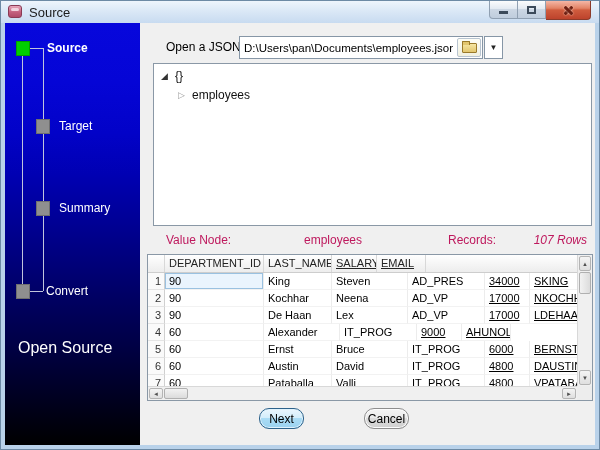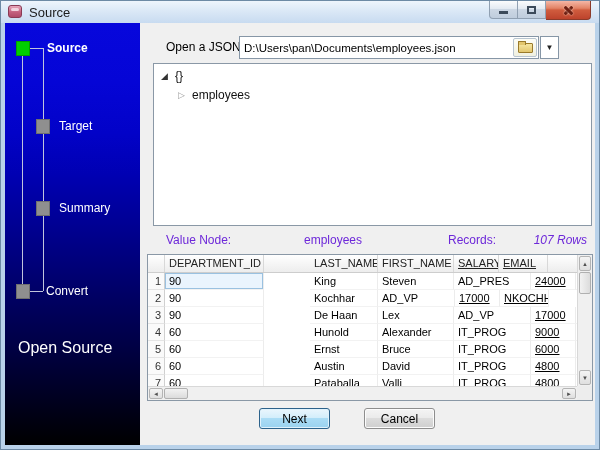--- a/index.html
+++ b/index.html
@@ -60,21 +60,21 @@
   .s-line { position: absolute; background: #c0c4dc; }
   .step-square { position: absolute; width: 14px; height: 15px; }
   .sq-active { background: #00cf00; border: 1px solid #00a000; }
   .sq-idle { background: #8f8f8f; border: 1px solid #6f6f6f; }
   .step-label { position: absolute; color: #ffffff; font-size: 12px; line-height: 15px; cursor: default; }
   .step-label.bold { font-weight: bold; }
   .sidebar-footer { position: absolute; left: 13px; top: 316px; color: #ffffff; font-size: 16px; }
   
   .main { position: absolute; left: 135px; top: 0; right: 0; bottom: 0; background: #f0f0f0; }
   .file-label { position: absolute; left: 26px; top: 17px; font-size: 12px; color: #000; }
-  .combo { position: absolute; left: 99px; top: 13px; width: 320px; height: 23px; display: flex; }
+  .combo { position: absolute; left: 99px; top: 13px; width: 264px; height: 23px; display: flex; }
   .path-box {
     flex: 1; border: 1px solid #8696a6; background: #fff; display: flex; align-items: center; overflow: hidden;
   }
   .path-input {
     flex: 1; border: none; outline: none; font-family: "Liberation Sans", sans-serif;
     font-size: 11.5px; padding: 0 4px; color: #000; background: transparent; min-width: 0;
   }
   .folder-btn {
     width: 24px; height: 19px; margin-right: 1px; border: 1px solid #b8c4d0; border-radius: 2px;
     background: linear-gradient(180deg, #fdfdf6 0%, #f0f0e0 100%);
@@ -96,60 +96,60 @@
     background: #fff; border: 1px solid #8a98a6; overflow: hidden;
   }
   .tree-row { display: flex; align-items: center; height: 19px; font-size: 12px; color: #111; cursor: default; }
   .tree-row.root { padding-left: 7px; margin-top: 2px; }
   .tree-row.child { padding-left: 24px; }
   .tw { width: 12px; font-size: 9px; flex: none; }
   .tw.exp { color: #333; }
   .tw.col { color: #9a9a9a; }
   .tree-label { padding-left: 2px; }
   
-  .status-item { position: absolute; top: 210px; font-size: 12px; color: #6d28d9; }
+  .status-item { position: absolute; top: 210px; font-size: 12px; color: #be185d; }
   
   .table {
     position: absolute; left: 7px; top: 231px; width: 446px; height: 147px;
     background: #fff; border: 1px solid #8a98a6;
   }
   .grid { position: absolute; left: 0; top: 0; right: 15px; bottom: 14px; overflow: hidden; }
   .thead { display: flex; height: 18px;
     background: linear-gradient(180deg, #ffffff 0%, #f4f4f4 60%, #ededed 100%);
     border-bottom: 1px solid #cdcdcd; }
   .hcell { font-size: 11px; color: #222; padding: 2px 0 4px 4px; border-right: 1px solid #d8d8d8;
     white-space: nowrap; overflow: hidden; cursor: default; flex: none; }
   .trow { display: flex; height: 17px; }
   .cell { font-size: 11px; color: #000; padding: 2px 0 0 4px; border-right: 1px solid #ececec;
     border-bottom: 1px solid #f2f2f2; white-space: nowrap; overflow: hidden; flex: none; }
   .rownum { background: #fafafa; border-right: 1px solid #d0d0d0; border-bottom: 1px solid #e4e4e4;
     text-align: right; padding-right: 3px; padding-left: 0; color: #333; }
   .cell.focused { background: #eaf4fd; box-shadow: inset 0 0 0 1px #9ac1e0; }
-  .w-num { width: 17px; } .w-c0 { width: 99px; } .w-c1 { width: 68px; margin-left: 46px; } .w-c2 { width: 76px; }
+  .w-num { width: 17px; } .w-c0 { width: 99px; } .w-c1 { width: 68px; } .w-c2 { width: 76px; }
   .w-c3 { width: 77px; } .w-c4 { width: 45px; text-decoration: underline; } .w-c5 { width: 49px; text-decoration: underline; }
   .vscroll { position: absolute; right: 0; top: 0; width: 15px; bottom: 14px;
     background: #f0f0f0; border-left: 1px solid #d8d8d8; }
   .hscroll { position: absolute; left: 0; right: 15px; bottom: 0; height: 14px;
     background: #f0f0f0; border-top: 1px solid #d8d8d8; }
   .sc-btn { position: absolute; display: flex; align-items: center; justify-content: center;
     font-size: 6px; color: #505050; background: linear-gradient(180deg, #f4f4f4 0%, #dfdfdf 100%);
     border: 1px solid #b4b4b4; border-radius: 2px; cursor: pointer; }
   .v-up { left: 1px; right: 1px; top: 1px; height: 15px; }
   .v-thumb { left: 1px; right: 1px; top: 17px; height: 22px;
     background: linear-gradient(90deg, #f2f2f2, #dcdcdc); border: 1px solid #b0b0b0; border-radius: 2px;
     position: absolute; cursor: pointer; }
   .v-down { left: 1px; right: 1px; bottom: 1px; height: 15px; }
   .h-left { top: 1px; bottom: 1px; left: 1px; width: 14px; }
   .h-thumb { top: 1px; bottom: 1px; left: 16px; width: 24px;
     background: linear-gradient(180deg, #f2f2f2, #dcdcdc); border: 1px solid #b0b0b0; border-radius: 2px;
     position: absolute; cursor: pointer; }
   .h-right { top: 1px; bottom: 1px; right: 1px; width: 14px; }
   .scroll-corner { position: absolute; right: 0; bottom: 0; width: 15px; height: 14px; background: #ededed; }
   
-  .dlg-btn { position: absolute; top: 385px; width: 71px; height: 21px; border-radius: 3px;
+  .dlg-btn { position: absolute; top: 385px; width: 45px; height: 21px; border-radius: 10px;
     font-family: "Liberation Sans", sans-serif; font-size: 12px; color: #000;
     display: flex; align-items: center; justify-content: center; cursor: pointer; }
   .btn-next { left: 119px; border: 1px solid #2c628b;
     background: linear-gradient(180deg, #eaf6fd 0%, #d4eefb 45%, #aadcf5 50%, #9ad2f0 100%);
     box-shadow: inset 0 0 0 1px #e0f2fc; }
   .btn-cancel { left: 224px; border: 1px solid #8e8e8e;
     background: linear-gradient(180deg, #f4f4f4 0%, #ebebeb 45%, #dcdcdc 50%, #cfcfcf 100%);
     box-shadow: inset 0 0 0 1px #fcfcfc; }
 </style>
 </head>
@@ -231,55 +231,54 @@
       <div class="status-item" style="left:164px;">employees</div>
       <div class="status-item" style="left:308px;">Records:</div>
       <div class="status-item" style="right:8px;font-style:italic;">107 Rows</div>
 
       <div class="table">
         <div class="grid">
           <div class="thead">
             <div class="hcell w-num"></div>
           <div class="hcell w-c0">DEPARTMENT_ID</div>
               <div class="hcell w-c1">LAST_NAME</div>
-              <div class="hcell w-c2">FIRST_NAME</div>
               <div class="hcell w-c4">SALARY</div>
               <div class="hcell w-c5">EMAIL</div>
             </div>
           <div>
               <div class="trow">
                 <div class="cell rownum w-num">1</div>
                 <div class="cell w-c0 focused">90</div>
                 <div class="cell w-c1">King</div>
                 <div class="cell w-c2">Steven</div>
                 <div class="cell w-c3">AD_PRES</div>
-                <div class="cell w-c4">24000</div>
+                <div class="cell w-c4">34000</div>
                 <div class="cell w-c5">SKING</div>
               </div>
               <div class="trow">
                 <div class="cell rownum w-num">2</div>
                 <div class="cell w-c0">90</div>
                 <div class="cell w-c1">Kochhar</div>
+                <div class="cell w-c2">Neena</div>
                 <div class="cell w-c3">AD_VP</div>
                 <div class="cell w-c4">17000</div>
                 <div class="cell w-c5">NKOCHHA</div>
               </div>
               <div class="trow">
                 <div class="cell rownum w-num">3</div>
                 <div class="cell w-c0">90</div>
                 <div class="cell w-c1">De Haan</div>
                 <div class="cell w-c2">Lex</div>
                 <div class="cell w-c3">AD_VP</div>
                 <div class="cell w-c4">17000</div>
                 <div class="cell w-c5">LDEHAAN</div>
               </div>
               <div class="trow">
                 <div class="cell rownum w-num">4</div>
                 <div class="cell w-c0">60</div>
-                <div class="cell w-c1">Hunold</div>
                 <div class="cell w-c2">Alexander</div>
                 <div class="cell w-c3">IT_PROG</div>
                 <div class="cell w-c4">9000</div>
                 <div class="cell w-c5">AHUNOLD</div>
               </div>
               <div class="trow">
                 <div class="cell rownum w-num">5</div>
                 <div class="cell w-c0">60</div>
                 <div class="cell w-c1">Ernst</div>
                 <div class="cell w-c2">Bruce</div>

